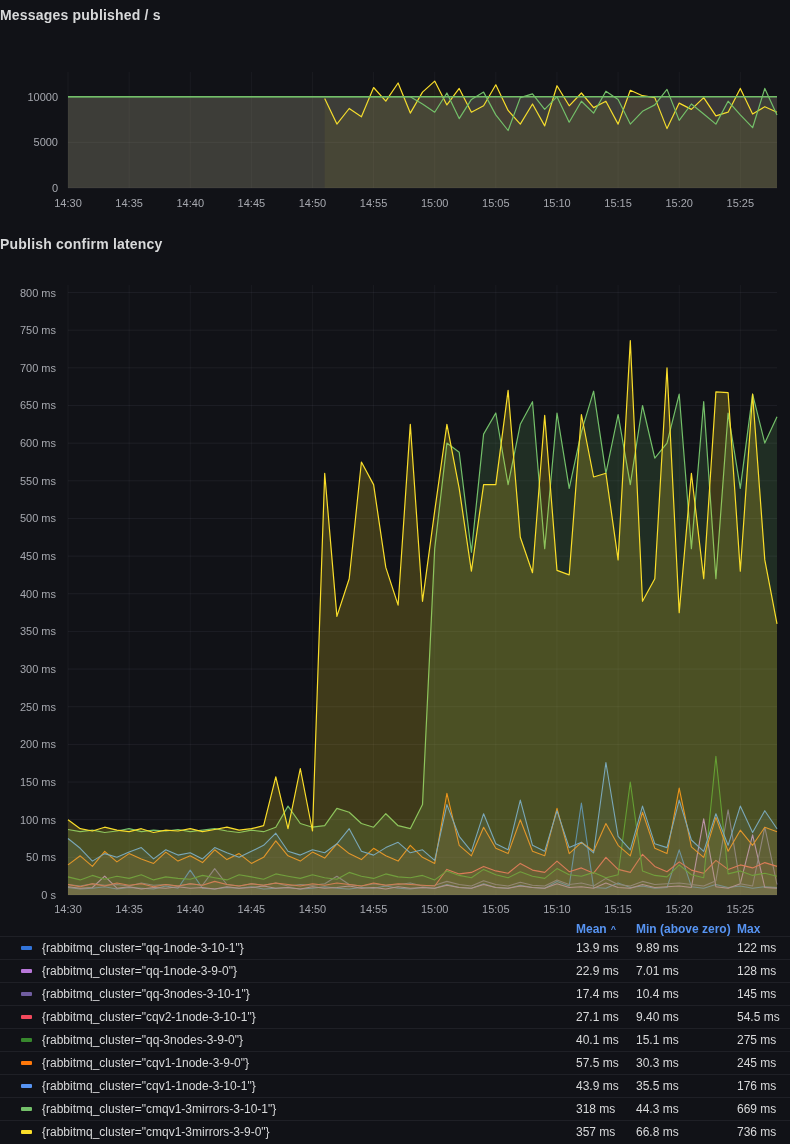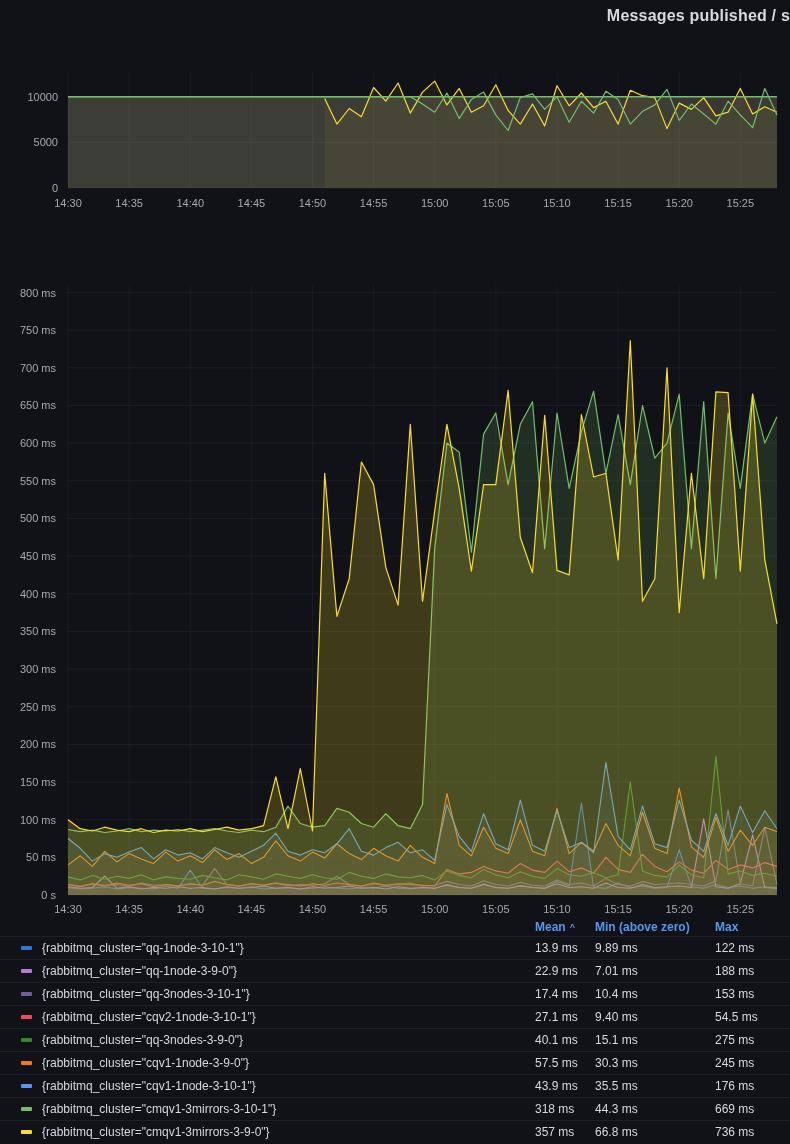--- a/index.html
+++ b/index.html
@@ -3,33 +3,33 @@
 <meta charset="utf-8">
 <style>
   :root{
     --bg:#111217; --text:#d8d9da; --axis:#a6a8af; --accent:#5794f2;
     --grid:rgba(204,204,220,0.07); --sep:rgba(204,204,220,0.08);
   }
   *{box-sizing:border-box;margin:0;padding:0}
   html,body{background:var(--bg);width:790px;height:1144px;overflow:hidden;
     font-family:"Liberation Sans",sans-serif;}
   .stage{position:relative;width:790px;height:1144px;background:var(--bg)}
-  .panel-title{position:absolute;left:0;width:790px;text-align:right;
-    color:var(--text);font-size:16px;font-weight:700;letter-spacing:.2px;cursor:pointer}
+  .panel-title{position:absolute;left:0;width:790px;text-align:left;
+    color:var(--text);font-size:14px;font-weight:700;letter-spacing:.2px;cursor:pointer}
   #title-1{top:7px}
   #title-2{top:236px}
   svg{position:absolute;left:0;display:block}
   #chart-1{top:0}
   #chart-2{top:228px}
   text.tick{font-family:"Liberation Sans",sans-serif;font-size:11px;fill:var(--axis)}
   
   .legend{position:absolute;left:0;top:918px;width:790px;color:var(--text);font-size:12px}
-  .legend-header{display:flex;align-items:center;height:18px;font-weight:700;color:var(--accent)}
+  .legend-header{display:flex;align-items:flex-end;height:18px;font-weight:700;color:var(--accent)}
   .legend-header .spacer{flex:1}
-  .col-mean{width:60px}.col-min{width:120px}.col-max{width:75px}
+  .col-mean{width:60px}.col-min{width:101px}.col-max{width:53px}
   .legend-header .hcol{cursor:pointer}
   .caret{font-size:9px;margin-left:4px;position:relative;top:-1px}
   .legend-row{display:flex;align-items:center;height:23px;border-top:1px solid var(--sep);
     padding-left:21px;cursor:pointer}
   .swatch{width:11px;height:4px;border-radius:1px;margin-right:10px;flex:none}
   .series-label{flex:1;color:var(--text);white-space:nowrap;overflow:hidden}
   .val{color:var(--text)}
 </style>
 </head>
 <body>
@@ -68,20 +68,21 @@
       <line x1="740.3275862068965" x2="740.3275862068965" y1="72" y2="188" stroke="rgba(204,204,220,0.05)" stroke-width="1"></line>
       <text x="740.3275862068965" y="207" text-anchor="middle" class="tick">15:25</text>
       <rect x="68" y="96.66141732283464" width="709" height="91.33858267716536" fill="#9b8c7e" fill-opacity="0.3"></rect>
       <path d="M324.7,188L324.7,98.5L336.9,124.1L349.2,108.5L361.4,116.8L373.6,87.5L385.8,101.2L398.1,83.0L410.3,113.1L422.5,92.1L434.7,81.1L446.9,104.9L459.2,88.4L471.4,112.2L483.6,105.8L495.8,84.8L508.1,110.4L520.3,124.1L532.5,104.0L544.7,125.9L557.0,85.7L569.2,105.8L581.4,93.0L593.6,107.6L605.9,101.2L618.1,124.1L630.3,90.3L642.5,95.7L654.8,97.6L667.0,128.6L679.2,103.1L691.4,109.4L703.7,97.6L715.9,115.8L728.1,112.2L740.3,88.4L752.6,114.0L764.8,106.7L777.0,112.2L777.0,188Z" fill="#FADE2A" fill-opacity="0.06" stroke="none"></path>
       <polyline points="324.7,98.5 336.9,124.1 349.2,108.5 361.4,116.8 373.6,87.5 385.8,101.2 398.1,83.0 410.3,113.1 422.5,92.1 434.7,81.1 446.9,104.9 459.2,88.4 471.4,112.2 483.6,105.8 495.8,84.8 508.1,110.4 520.3,124.1 532.5,104.0 544.7,125.9 557.0,85.7 569.2,105.8 581.4,93.0 593.6,107.6 605.9,101.2 618.1,124.1 630.3,90.3 642.5,95.7 654.8,97.6 667.0,128.6 679.2,103.1 691.4,109.4 703.7,97.6 715.9,115.8 728.1,112.2 740.3,88.4 752.6,114.0 764.8,106.7 777.0,112.2" fill="none" stroke="#FADE2A" stroke-width="1.2" stroke-linejoin="round"></polyline>
       <path d="M68.0,188L68.0,96.7L80.2,96.7L92.4,96.7L104.7,96.7L116.9,96.7L129.1,96.7L141.3,96.7L153.6,96.7L165.8,96.7L178.0,96.7L190.2,96.7L202.5,96.7L214.7,96.7L226.9,96.7L239.1,96.7L251.4,96.7L263.6,96.7L275.8,96.7L288.0,96.7L300.3,96.7L312.5,96.7L324.7,96.7L336.9,96.7L349.2,96.7L361.4,96.7L373.6,96.7L385.8,96.7L398.1,96.7L410.3,96.7L422.5,104.0L434.7,112.2L446.9,93.0L459.2,118.6L471.4,99.4L483.6,92.1L495.8,114.9L508.1,130.5L520.3,97.6L532.5,93.9L544.7,109.4L557.0,96.7L569.2,122.2L581.4,101.2L593.6,113.1L605.9,91.2L618.1,99.4L630.3,124.1L642.5,111.3L654.8,104.9L667.0,89.4L679.2,120.4L691.4,104.0L703.7,114.0L715.9,124.1L728.1,101.2L740.3,114.9L752.6,127.7L764.8,88.4L777.0,114.9L777.0,188Z" fill="#73BF69" fill-opacity="0.06" stroke="none"></path>
       <polyline points="68.0,96.7 80.2,96.7 92.4,96.7 104.7,96.7 116.9,96.7 129.1,96.7 141.3,96.7 153.6,96.7 165.8,96.7 178.0,96.7 190.2,96.7 202.5,96.7 214.7,96.7 226.9,96.7 239.1,96.7 251.4,96.7 263.6,96.7 275.8,96.7 288.0,96.7 300.3,96.7 312.5,96.7 324.7,96.7 336.9,96.7 349.2,96.7 361.4,96.7 373.6,96.7 385.8,96.7 398.1,96.7 410.3,96.7 422.5,104.0 434.7,112.2 446.9,93.0 459.2,118.6 471.4,99.4 483.6,92.1 495.8,114.9 508.1,130.5 520.3,97.6 532.5,93.9 544.7,109.4 557.0,96.7 569.2,122.2 581.4,101.2 593.6,113.1 605.9,91.2 618.1,99.4 630.3,124.1 642.5,111.3 654.8,104.9 667.0,89.4 679.2,120.4 691.4,104.0 703.7,114.0 715.9,124.1 728.1,101.2 740.3,114.9 752.6,127.7 764.8,88.4 777.0,114.9" fill="none" stroke="#73BF69" stroke-width="1.2" stroke-linejoin="round"></polyline>
       <polyline points="68.0,96.7 777.0,96.7" fill="none" stroke="#73BF69" stroke-width="1.5" stroke-linejoin="round"></polyline>
     </svg>
 
+  <div class="panel-title" id="title-2">Publish confirm latency</div>
   <svg id="chart-2" width="790" height="690">
       <line x1="68" x2="777" y1="667" y2="667" stroke="rgba(204,204,220,0.07)" stroke-width="1"></line>
       <text x="56" y="671" text-anchor="end" class="tick">0 s</text>
       <line x1="68" x2="777" y1="629.3456790123457" y2="629.3456790123457" stroke="rgba(204,204,220,0.07)" stroke-width="1"></line>
       <text x="56" y="633.3456790123457" text-anchor="end" class="tick">50 ms</text>
       <line x1="68" x2="777" y1="591.6913580246913" y2="591.6913580246913" stroke="rgba(204,204,220,0.07)" stroke-width="1"></line>
       <text x="56" y="595.6913580246913" text-anchor="end" class="tick">100 ms</text>
       <line x1="68" x2="777" y1="554.0370370370371" y2="554.0370370370371" stroke="rgba(204,204,220,0.07)" stroke-width="1"></line>
       <text x="56" y="558.0370370370371" text-anchor="end" class="tick">150 ms</text>
       <line x1="68" x2="777" y1="516.3827160493827" y2="516.3827160493827" stroke="rgba(204,204,220,0.07)" stroke-width="1"></line>
@@ -167,28 +168,28 @@
           <span class="series-label">{rabbitmq_cluster="qq-1node-3-10-1"}</span>
           <span class="val col-mean">13.9 ms</span>
           <span class="val col-min">9.89 ms</span>
           <span class="val col-max">122 ms</span>
         </div>
         <div class="legend-row">
           <span class="swatch" style="background: rgb(184, 119, 217);"></span>
           <span class="series-label">{rabbitmq_cluster="qq-1node-3-9-0"}</span>
           <span class="val col-mean">22.9 ms</span>
           <span class="val col-min">7.01 ms</span>
-          <span class="val col-max">188 ms</span>
+          <span class="val col-max">128 ms</span>
         </div>
         <div class="legend-row">
           <span class="swatch" style="background: rgb(112, 93, 160);"></span>
           <span class="series-label">{rabbitmq_cluster="qq-3nodes-3-10-1"}</span>
           <span class="val col-mean">17.4 ms</span>
           <span class="val col-min">10.4 ms</span>
-          <span class="val col-max">153 ms</span>
+          <span class="val col-max">145 ms</span>
         </div>
         <div class="legend-row">
           <span class="swatch" style="background: rgb(242, 73, 92);"></span>
           <span class="series-label">{rabbitmq_cluster="cqv2-1node-3-10-1"}</span>
           <span class="val col-mean">27.1 ms</span>
           <span class="val col-min">9.40 ms</span>
           <span class="val col-max">54.5 ms</span>
         </div>
         <div class="legend-row">
           <span class="swatch" style="background: rgb(55, 135, 45);"></span>

